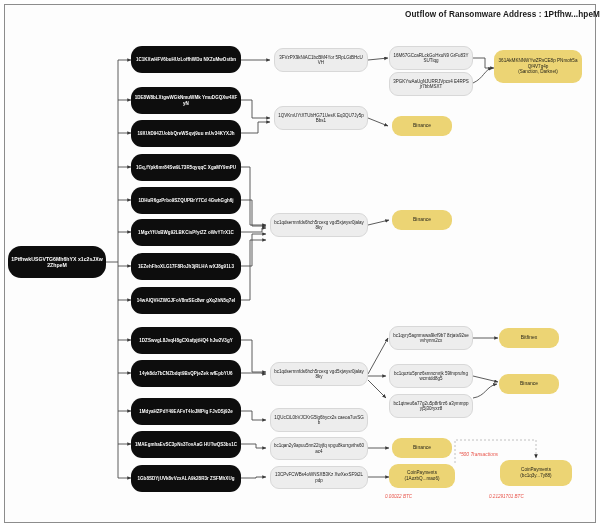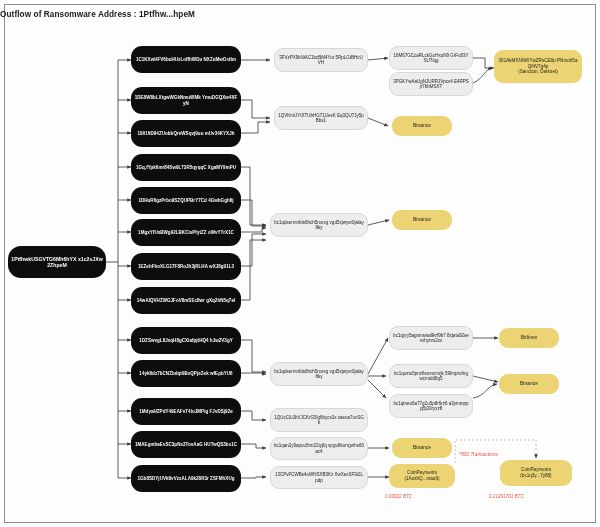--- a/index.html
+++ b/index.html
@@ -14,21 +14,21 @@
     box-sizing:border-box;
   }
   #frame{
     position:absolute;left:4px;top:4px;width:592px;height:519px;
     border:1px solid #8c8c8c;
     background:#fdfdfd;
     box-sizing:border-box;
   }
   #title{
     position:absolute;left:0;top:10px;width:600px;
-    text-align:left;
+    text-align:right;
     font-size:8.2px;font-weight:bold;color:#1a1a1a;
     letter-spacing:.1px;
   }
   svg#wires{position:absolute;left:0;top:0;width:600px;height:527px;pointer-events:none;}
 
   .node{
     position:absolute;
     box-sizing:border-box;
     display:flex;align-items:center;justify-content:center;
     text-align:center;

